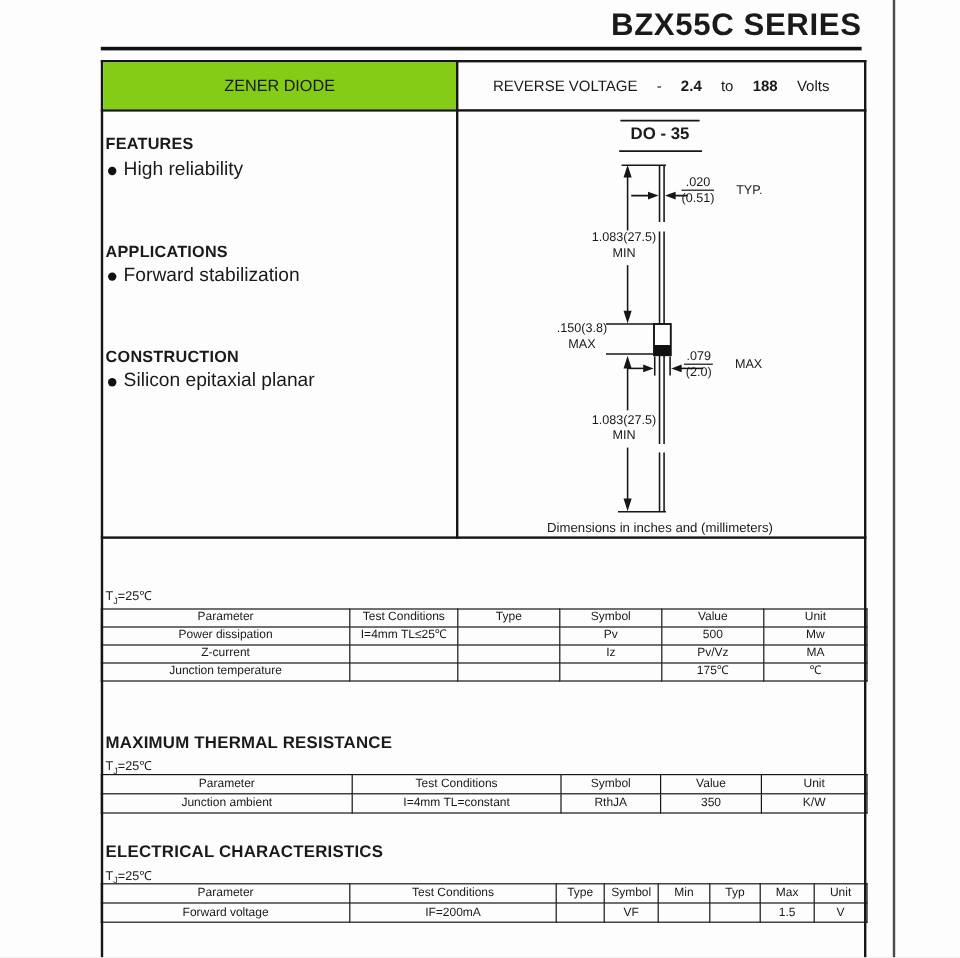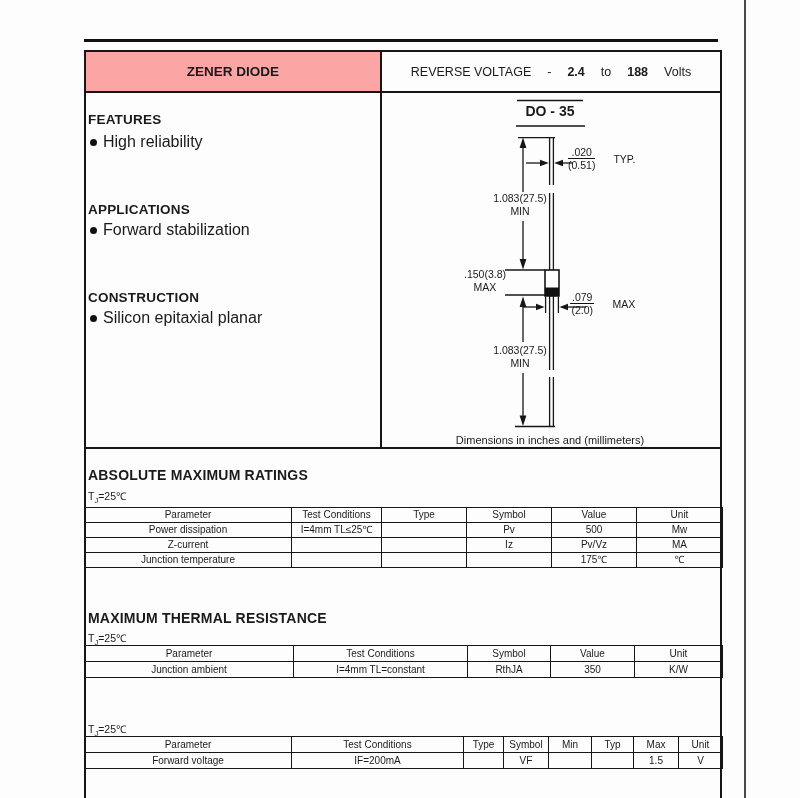--- a/index.html
+++ b/index.html
@@ -5,22 +5,22 @@
   html,body{margin:0;padding:0;background:#e8e8e8;}
   .page{position:relative;width:800px;height:798px;background:#fdfdfd;
         font-family:"Liberation Sans",sans-serif;color:#1a1a1a;overflow:hidden;}
   .ln{position:absolute;background:#161616;}
   
   .title{position:absolute;left:84px;top:5px;width:634px;text-align:right;
          font-size:26px;font-weight:bold;letter-spacing:.5px;}
   .trule{position:absolute;left:84px;top:39px;width:634px;height:3px;background:#111;}
   .edge{position:absolute;left:744px;top:0;width:2px;height:798px;background:#4a4a4a;}
   
-  .hdrL{position:absolute;left:86px;top:52px;width:294px;height:39px;background:#fca5a5;
-        display:flex;align-items:center;justify-content:center;font-weight:bold;font-size:13.5px;}
+  .hdrL{position:absolute;left:86px;top:52px;width:294px;height:39px;background:#84cc16;
+        display:flex;align-items:center;justify-content:center;font-weight:normal;font-size:13.5px;}
   .hdrR{position:absolute;left:382px;top:52px;width:338px;height:39px;
         display:flex;align-items:center;justify-content:center;font-size:12.5px;}
   .hdrR span{margin:0 8px;}
   .b{font-weight:bold;}
   
   .sechead{position:absolute;left:88px;font-size:13.5px;font-weight:bold;letter-spacing:.2px;}
   .bullet{position:absolute;left:90px;display:flex;align-items:center;font-size:16px;}
   .dot{width:7px;height:7px;border-radius:50%;background:#111;margin-right:6px;flex:0 0 auto;}
   
   .panel{position:absolute;left:380px;top:93px;width:340px;height:354px;}
@@ -44,20 +44,21 @@
            padding:0 3px;font-weight:normal;overflow:hidden;white-space:nowrap;}
   table.t1 th,table.t1 td{height:14px;line-height:14px;}
   table.t2 th,table.t2 td,table.t3 th,table.t3 td{height:15px;line-height:15px;}
   td.cl{text-align:left;padding-left:4px;}
 </style>
 </head>
 <body>
 
 <div class="page">
 
+  <div class="title">BZX55C SERIES</div>
   <div class="trule"></div>
   <div class="edge"></div>
 
   <div class="ln" style="left:84px;top:50px;width:638px;height:2px"></div>
   <div class="ln" style="left:84px;top:50px;width:2px;height:748px"></div>
   <div class="ln" style="left:720px;top:50px;width:2px;height:748px"></div>
   <div class="ln" style="left:84px;top:91px;width:638px;height:2px"></div>
   <div class="ln" style="left:380px;top:50px;width:2px;height:399px"></div>
   <div class="ln" style="left:84px;top:447px;width:638px;height:2px"></div>
 
@@ -170,21 +171,20 @@
     </div>
 
     <div class="dlabel" style="left:103px;top:251px;width:74px">
       <div>1.083(27.5)</div>
       <div>MIN</div>
     </div>
 
     <div class="caption">Dimensions in inches and (millimeters)</div>
   </div>
 
-  <div class="sec" style="top:467px">ABSOLUTE MAXIMUM  RATINGS</div>
   <div class="cond" style="top:489px">
     <span>T</span><sub>J</sub><span>=25℃</span>
   </div>
   <table class="dt t1" style="top:507px">
     <colgroup>
         <col style="width:207px">
         <col style="width:90px">
         <col style="width:85px">
         <col style="width:85px">
         <col style="width:85px">
@@ -253,20 +253,21 @@
         <tr>
           <td class="cl">Junction  ambient</td>
           <td>I=4mm  TL=constant</td>
           <td>RthJA</td>
           <td>350</td>
           <td>K/W</td>
         </tr>
       </tbody>
     </table>
 
+  <div class="sec" style="top:701px">ELECTRICAL CHARACTERISTICS</div>
   <div class="cond" style="top:722px">
     <span>T</span><sub>J</sub><span>=25℃</span>
   </div>
   <table class="dt t3" style="top:736px">
     <colgroup>
         <col style="width:207px">
         <col style="width:172px">
         <col style="width:40px">
         <col style="width:45px">
         <col style="width:43px">

